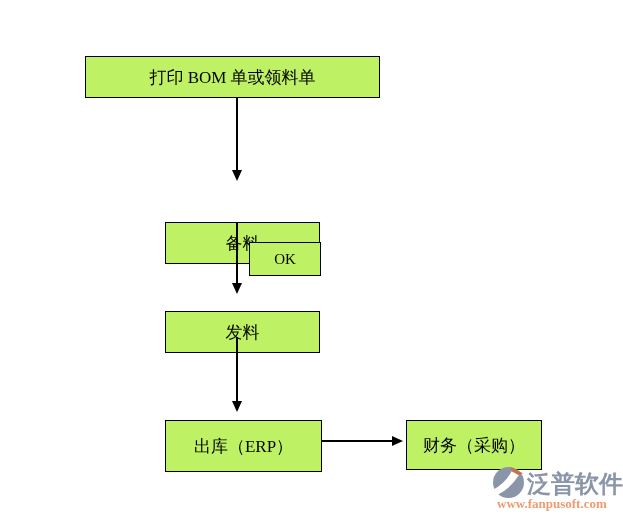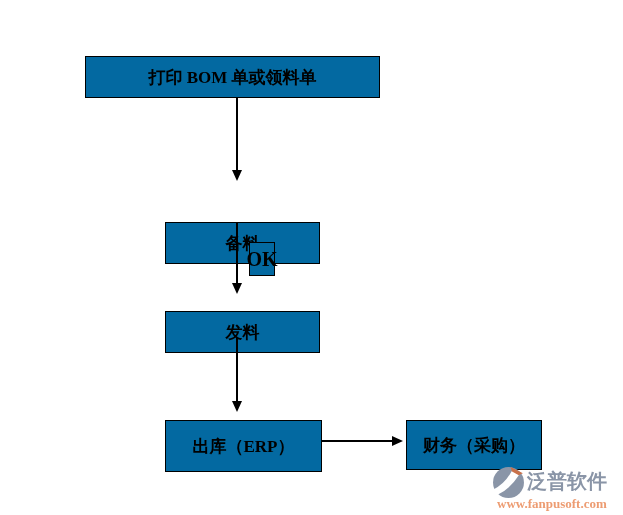--- a/index.html
+++ b/index.html
@@ -17,32 +17,32 @@
     overflow: hidden;
   }
   .canvas {
     position: relative;
     width: 623px; height: 515px;
     background: #ffffff;
   }
   .flow-box {
     position: absolute;
     border: 1.5px solid var(--line-color);
-    background: #0369a1;
+    background: #bef264;
     display: flex;
     align-items: center;
     justify-content: center;
-    font-weight: bold;
+    font-weight: normal;
     font-size: 17px;
     color: #000000;
     white-space: nowrap;
   }
   .box-print   { left: 85px;  top: 56px;  width: 295px; height: 42px; }
   .box-prepare { left: 165px; top: 181px; width: 155px; height: 42px; margin-top: 41px; }
-  .box-ok      { left: 249px; top: 242px; width: 26px;  height: 34px; font-size: 20px; text-align: center; }
+  .box-ok      { left: 249px; top: 242px; width: 72px;  height: 34px; font-size: 15px; text-align: center; }
   .box-issue   { left: 165px; top: 311px; width: 155px; height: 42px; }
   .box-out     { left: 165px; top: 420px; width: 157px; height: 52px; }
   .box-finance { left: 406px; top: 420px; width: 136px; height: 50px; }
 
   .vline {
     position: absolute;
     width: 1.5px;
     background: var(--line-color);
   }
   .hline {
@@ -84,21 +84,21 @@
     position: absolute;
     left: 2px; top: 3px;
     width: 33px; height: 33px;
   }
   .wm-logo circle { fill: var(--wm-logo); }
   .wm-logo .swoosh { fill: #ffffff; }
   .wm-logo .accent { fill: var(--wm-accent); }
   .wm-brand {
     position: absolute;
     left: 37px; top: 5px;
-    font-size: 20px;
+    font-size: 24px;
     font-weight: bold;
     letter-spacing: 0px;
     color: var(--wm-brand);
     font-family: "Liberation Sans", "DejaVu Sans", sans-serif;
     white-space: nowrap;
   }
   .wm-url {
     position: absolute;
     left: 7px; top: 33px;
     font-size: 13px;

